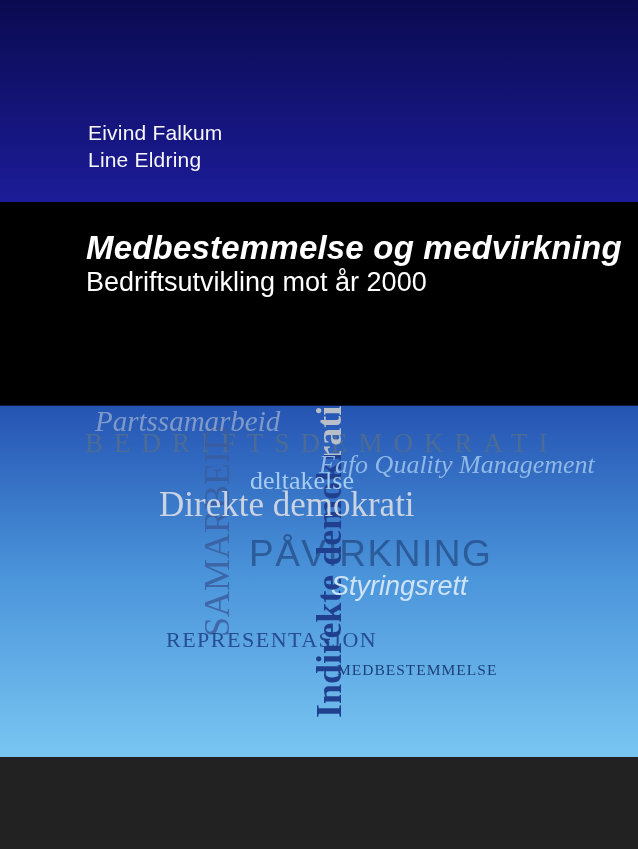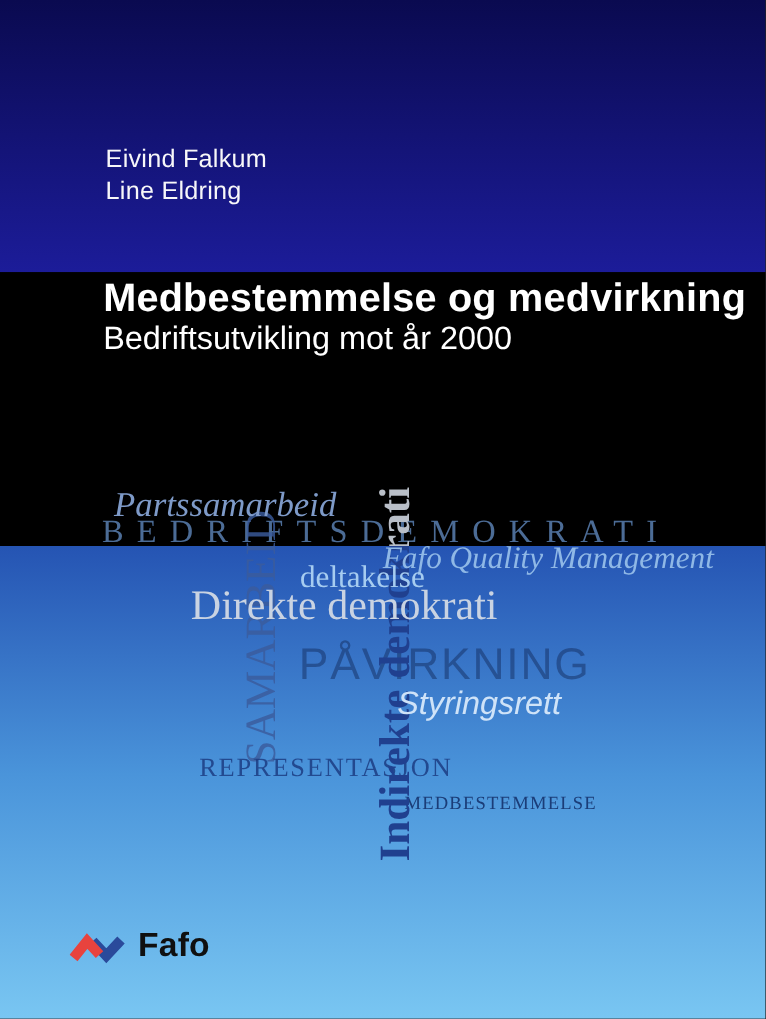--- a/index.html
+++ b/index.html
@@ -1,19 +1,19 @@
 <!DOCTYPE html>
 <html><head>
 <meta charset="utf-8">
 <style>
   html, body { margin: 0; padding: 0; background: #222; }
   .cover {
     position: relative;
     width: 638px;
-    height: 849px;
+    height: 757px;
     overflow: hidden;
     font-family: "Liberation Sans", sans-serif;
     
     background: linear-gradient(180deg,
       #0a0a50 0%,
       #1c1c99 26.7%,
       #000000 26.75%,
       #000000 53.55%,
       #2554b3 53.6%,
       #4a94da 76%,
@@ -28,20 +28,21 @@
     font-size: 21px;
     line-height: 27px;
     letter-spacing: 0.2px;
   }
   .title {
     left: 86px; top: 229px;
     color: #ffffff;
     font-size: 33px;
     font-weight: bold;
     letter-spacing: 0.2px;
+    font-style: italic;
   }
   .subtitle {
     left: 86px; top: 267px;
     color: #ffffff;
     font-size: 27px;
   }
 
   
   .wc { position: absolute; white-space: nowrap; }
   .serif  { font-family: "Liberation Serif", serif; }

